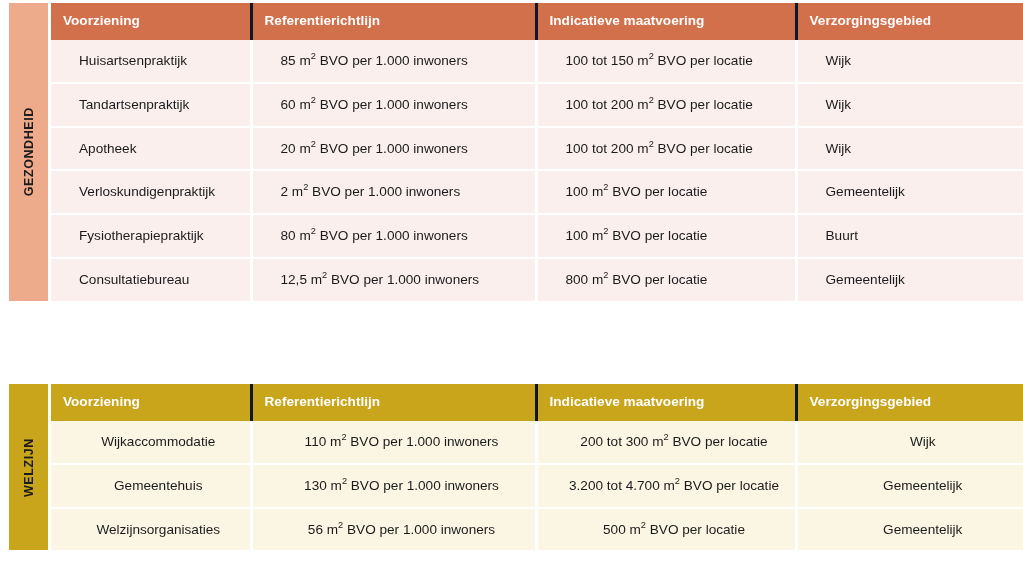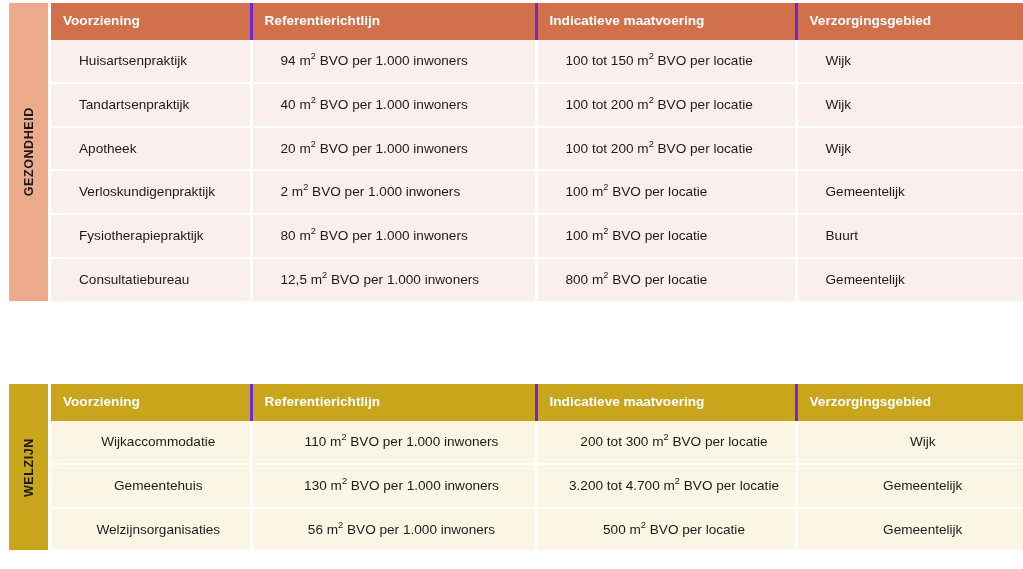--- a/index.html
+++ b/index.html
@@ -55,21 +55,21 @@
     table-layout: fixed;
     width: 100%;
   }
   .tbl th {
     text-align: left;
     font-size: 13.6px;
     font-weight: bold;
     color: #ffffff;
     padding: 10px 12px 11px 12px;
     vertical-align: middle;
-    border-right: 3px solid #6d28d9;
+    border-right: 3px solid #0f172a;
     line-height: 1.2;
   }
   .tbl th:last-child { border-right: none; }
   .tbl td {
     font-size: 13.6px;
     color: #1b1b1b;
     padding: 11px 12px 11px 28px;
     vertical-align: middle;
     border-right: 3px solid #ffffff;
     line-height: 1.45;
@@ -137,27 +137,27 @@
         <tr>
           <th>Voorziening</th>
           <th>Referentierichtlijn</th>
           <th>Indicatieve maatvoering</th>
           <th>Verzorgingsgebied</th>
         </tr>
       </thead>
       <tbody>
         <tr>
           <td>Huisartsenpraktijk</td>
-          <td><span>94 m</span><sup>2</sup><span> BVO per 1.000 inwoners</span></td>
+          <td><span>85 m</span><sup>2</sup><span> BVO per 1.000 inwoners</span></td>
           <td><span>100 tot 150 m</span><sup>2</sup><span> BVO per locatie</span></td>
           <td>Wijk</td>
         </tr>
         <tr>
           <td>Tandartsenpraktijk</td>
-          <td><span>40 m</span><sup>2</sup><span> BVO per 1.000 inwoners</span></td>
+          <td><span>60 m</span><sup>2</sup><span> BVO per 1.000 inwoners</span></td>
           <td><span>100 tot 200 m</span><sup>2</sup><span> BVO per locatie</span></td>
           <td>Wijk</td>
         </tr>
         <tr>
           <td>Apotheek</td>
           <td><span>20 m</span><sup>2</sup><span> BVO per 1.000 inwoners</span></td>
           <td><span>100 tot 200 m</span><sup>2</sup><span> BVO per locatie</span></td>
           <td>Wijk</td>
         </tr>
         <tr>

